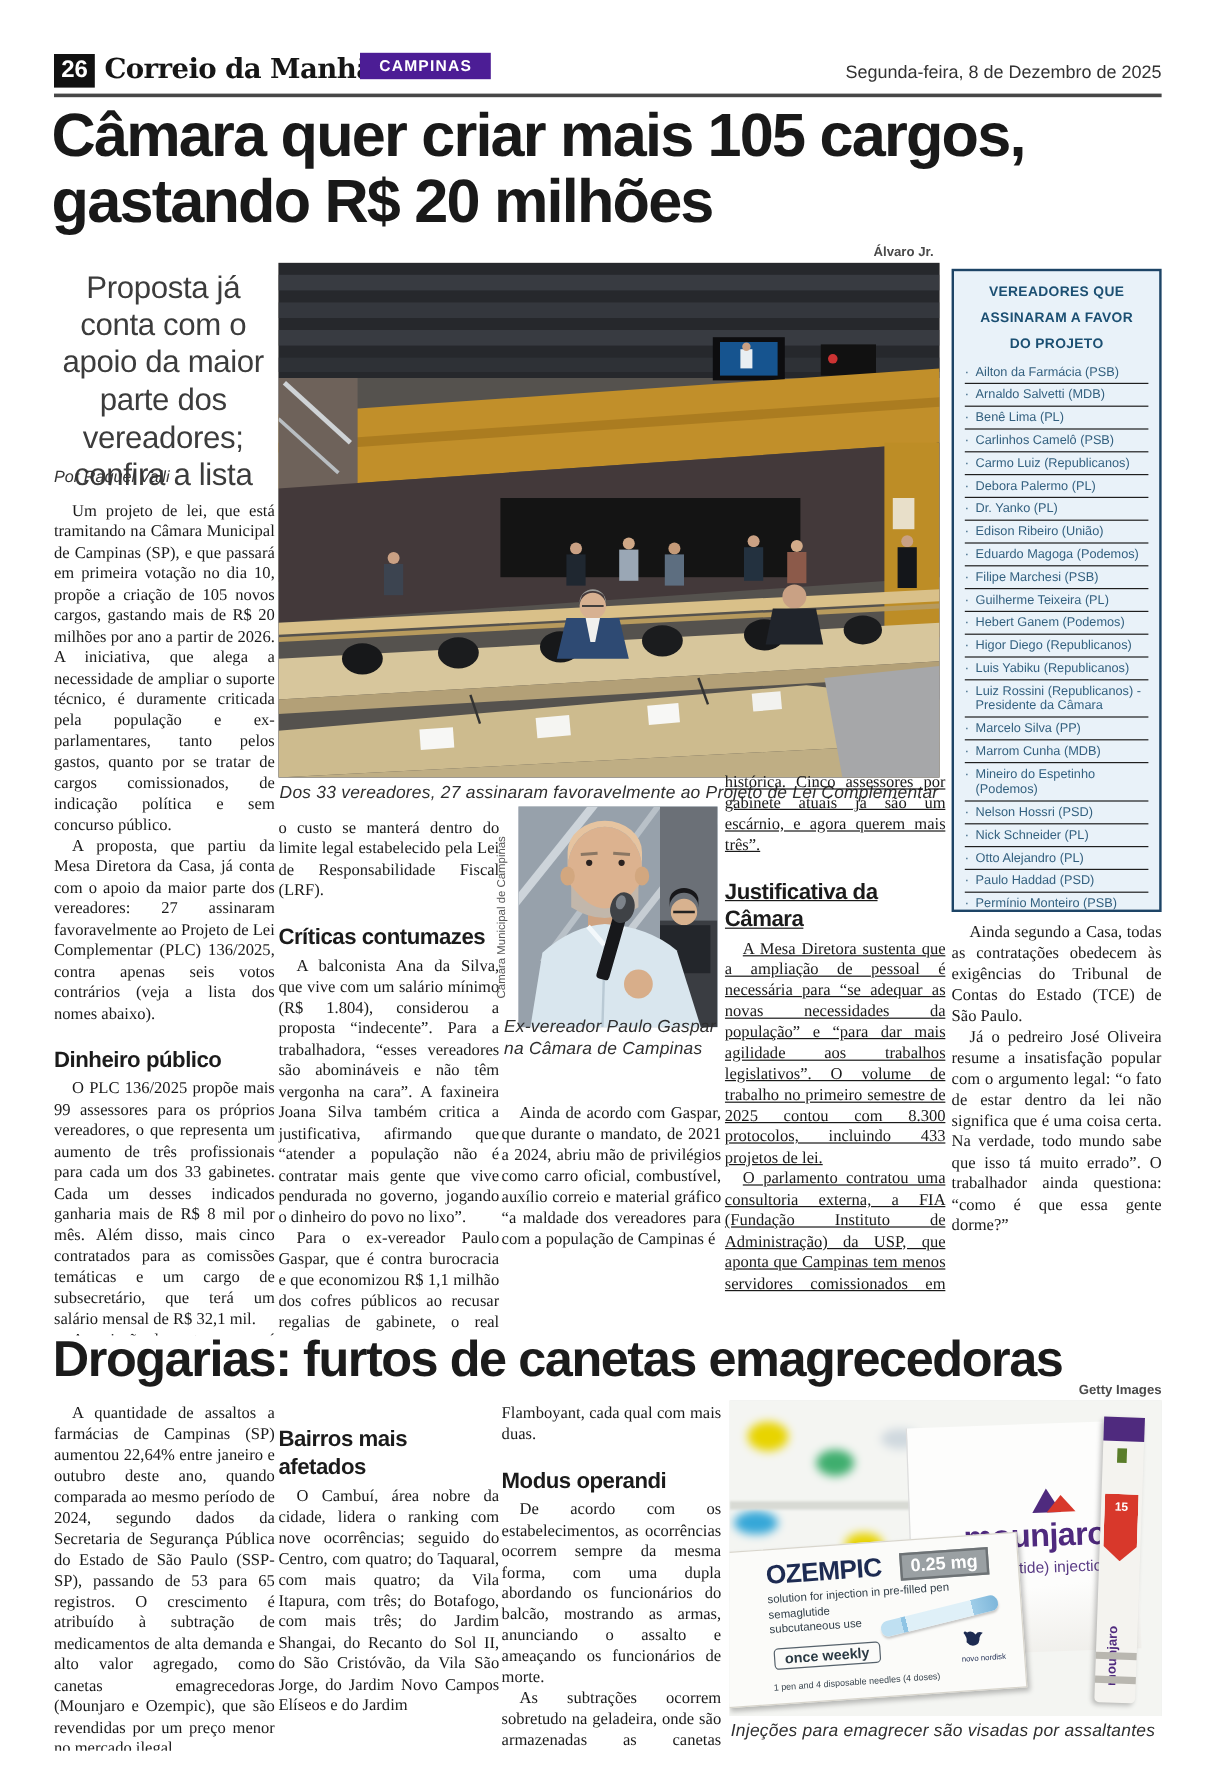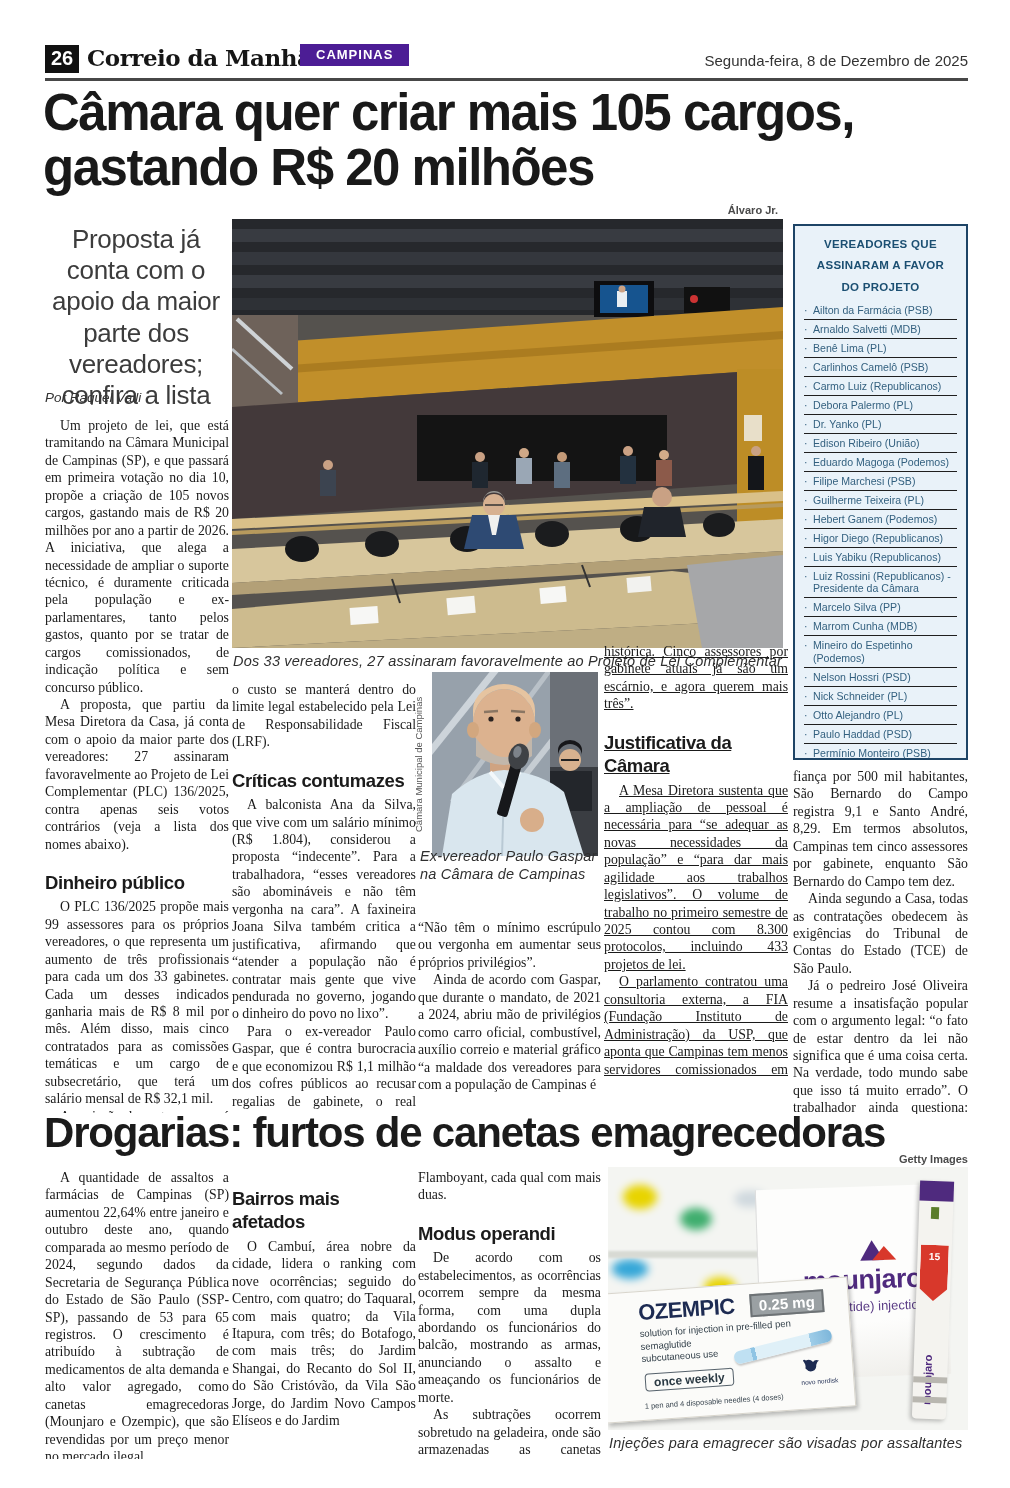--- a/index.html
+++ b/index.html
@@ -278,21 +278,20 @@
       <rect x="79" y="92" width="11" height="54" rx="3" fill="#17181b"></rect>
       <ellipse cx="84.5" cy="84" rx="10" ry="13" fill="#3f4246"></ellipse>
       <ellipse cx="82" cy="80" rx="4" ry="6" fill="#7d838a"></ellipse>
     </g>
     <circle cx="100" cy="148" r="12" fill="#d8ae8a"></circle>
   </svg>
 </div>
 <div class="caption caption-gaspar">Ex-vereador Paulo Gaspar na Câmara de Campinas</div>
 
 <div class="col col3">
-  <p class="noindent">“Não têm o mínimo escrúpulo ou vergonha em aumentar seus próprios privilégios”.</p>
   <p>Ainda de acordo com Gaspar, que durante o mandato, de 2021 a 2024, abriu mão de privilégios como carro oficial, combustível, auxílio correio e material gráfico “a maldade dos vereadores para com a população de Campinas é</p>
 </div>
 
 <div class="col col4">
   <p class="noindent">histórica. Cinco assessores por gabinete atuais já são um escárnio, e agora querem mais três”.</p>
   <h3>Justificativa da Câmara</h3>
   <p>A Mesa Diretora sustenta que a ampliação de pessoal é necessária para “se adequar as novas necessidades da população” e “para dar mais agilidade aos trabalhos legislativos”. O volume de trabalho no primeiro semestre de 2025 contou com 8.300 protocolos, incluindo 433 projetos de lei.</p>
   <p>O parlamento contratou uma consultoria externa, a FIA (Fundação Instituto de Administração) da USP, que aponta que Campinas tem menos servidores comissionados em comparação a outras cidades de porte similar.</p>
 
 </div>
@@ -394,21 +393,20 @@
       </li>
     <li>
         <span class="dot">·</span>
         <span>Permínio Monteiro (PSB)</span>
       </li>
 
   </ul>
 </div>
 
 <div class="col col5">
-  <p class="noindent">fiança por 500 mil habitantes, São Bernardo do Campo registra 9,1 e Santo André, 8,29. Em termos absolutos, Campinas tem cinco assessores por gabinete, enquanto São Bernardo do Campo tem dez.</p>
   <p>Ainda segundo a Casa, todas as contratações obedecem às exigências do Tribunal de Contas do Estado (TCE) de São Paulo.</p>
   <p>Já o pedreiro José Oliveira resume a insatisfação popular com o argumento legal: “o fato de estar dentro da lei não significa que é uma coisa certa. Na verdade, todo mundo sabe que isso tá muito errado”. O trabalhador ainda questiona: “como é que essa gente dorme?”</p>
 </div>
 
 <h2 class="headline-2">Drogarias: furtos de canetas emagrecedoras</h2>
 <span class="credit credit-getty">Getty Images</span>
 
 <div class="col col6">
   <p>A quantidade de assaltos a farmácias de Campinas (SP) aumentou 22,64% entre janeiro e outubro deste ano, quando comparada ao mesmo período de 2024, segundo dados da Secretaria de Segurança Pública do Estado de São Paulo (SSP-SP), passando de 53 para 65 registros. O crescimento é atribuído à subtração de medicamentos de alta demanda e alto valor agregado, como canetas emagrecedoras (Mounjaro e Ozempic), que são revendidas por um preço menor no mercado ilegal.</p>
 

